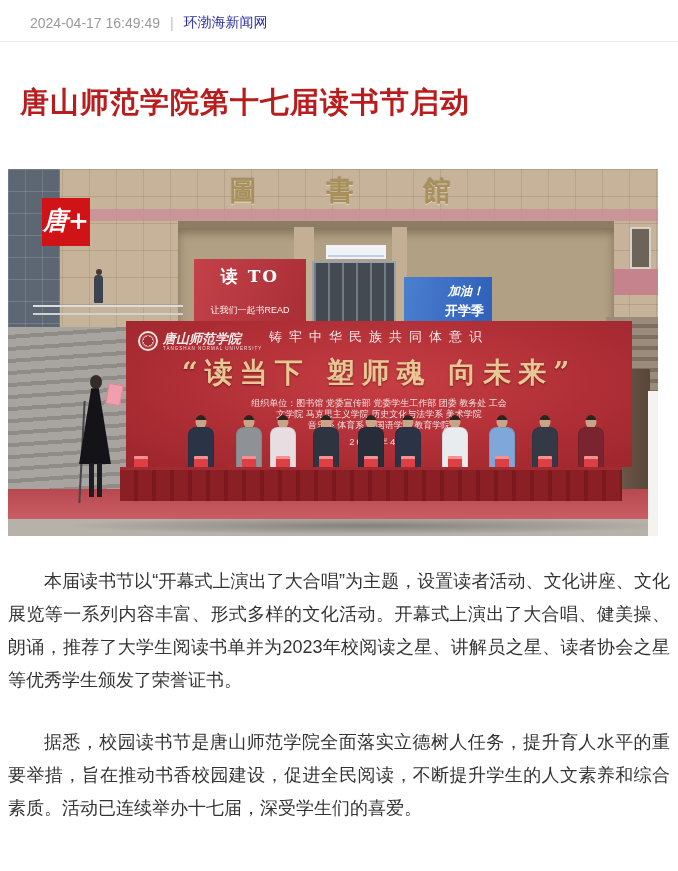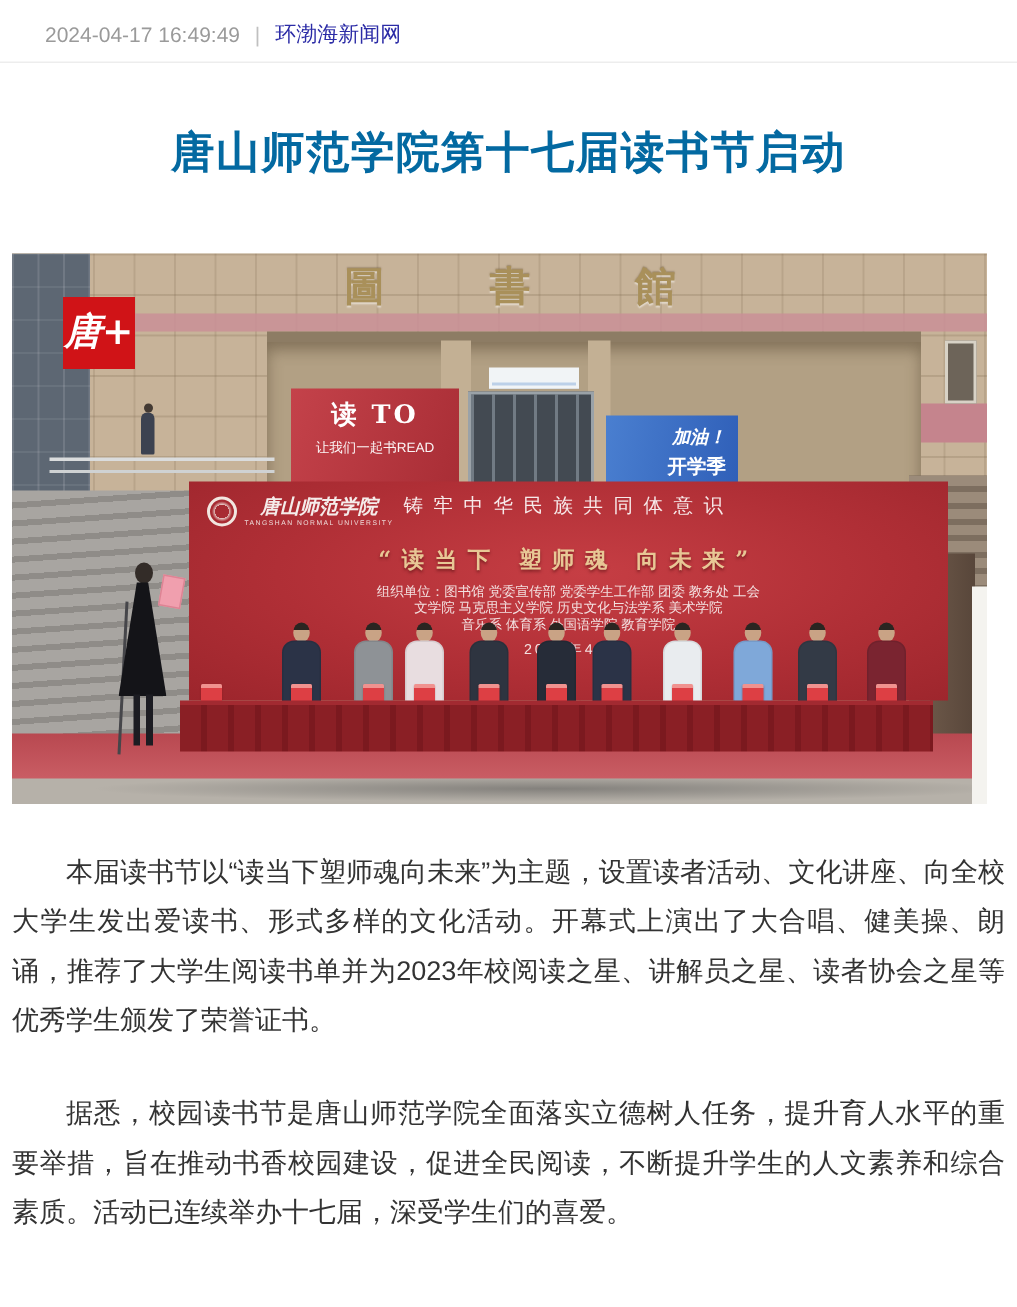--- a/index.html
+++ b/index.html
@@ -14,22 +14,22 @@
     display:flex; justify-content:space-between; align-items:center;
     padding:14px 28px 9px 30px; font-size:14px; color:#9a9a9a;
   }
   .topbar-left span, .topbar-left a { vertical-align:middle; }
   .sep { margin:0 6px; color:#c0c0c0; }
   .site-link { color:#2b2ba6; text-decoration:none; cursor:pointer; }
   .topbar-right .src-label { margin-right:10px; }
   .divider { border-bottom:1px solid #ededed; width:100%; }
   
   .title {
-    margin:40px 20px 0 20px; text-align:center;
-    font-size:29px; font-weight:bold; color:#0369a1; line-height:40px;
+    margin:40px 20px 0 20px; text-align:left;
+    font-size:29px; font-weight:bold; color:#b91c1c; line-height:40px;
     letter-spacing:1px;
   }
   
   .photo {
     position:relative; width:650px; height:367px; margin:47px 0 0 8px;
     overflow:hidden; background:#c6b298;
   }
   .facade {
     position:absolute; inset:0;
     background-color:#c7b399;
@@ -72,21 +72,21 @@
     background-size:14px 100%;
     border:2px solid #9aa2a8;
   }
   .banner { position:absolute; z-index:4; color:#fff; overflow:hidden; }
   .banner-left {
     left:186px; top:90px; width:112px; height:72px;
     background:linear-gradient(110deg,#c4424a,#a82d35);
     text-align:center; padding-top:6px;
   }
   .banner-left .bl1 { font-size:17px; font-weight:bold; letter-spacing:2px; font-family:"DejaVu Serif",serif; }
-  .banner-left .bl2 { font-size:9px; margin-top:4px; opacity:.95; }
+  .banner-left .bl2 { font-size:9px; margin-top:16px; opacity:.95; }
   .banner-right {
     left:396px; top:108px; width:88px; height:52px;
     background:linear-gradient(100deg,#4a7fd0,#2f5fb8);
     text-align:right; padding:6px 8px 0 0;
   }
   .banner-right .br1 { font-size:12px; font-weight:bold; font-style:italic; }
   .banner-right .br2 { font-size:13px; font-weight:bold; margin-top:2px; }
   .window-right { position:absolute; left:622px; top:58px; width:21px; height:42px; background:#6d6459; border:2px solid #d8d2c6; z-index:2; }
   .railing {
     position:absolute; left:25px; top:136px; width:150px; height:18px; z-index:2;
@@ -108,27 +108,27 @@
   .backdrop {
     position:absolute; left:118px; top:152px; width:506px; height:146px; z-index:4;
     background:radial-gradient(ellipse at 52% 42%, #c63e44 0%, #b02f36 55%, #9c252c 100%);
     text-align:center;
   }
   .bd-logo { position:absolute; left:12px; top:10px; display:flex; align-items:center; gap:5px; }
   .bd-logo-circle {
     width:20px; height:20px; border-radius:50%; border:2px solid #f2e6e0;
     background:radial-gradient(circle at 50% 50%, transparent 40%, rgba(242,230,224,.8) 41%, transparent 60%);
   }
-  .bd-logo-texts { text-align:center; }
+  .bd-logo-texts { text-align:left; }
   .bd-logo-name { font-family:"DejaVu Serif",serif; font-style:italic; font-weight:bold; font-size:13px; color:#f5ecea; line-height:13px; }
   .bd-logo-sub { font-size:4.5px; color:#eedcda; letter-spacing:1px; margin-top:1px; }
   .bd-line1 { padding-top:7px; font-size:13px; color:#f7eaea; letter-spacing:7px; }
   .bd-slogan {
-    margin-top:18px; font-family:"DejaVu Serif","Liberation Serif",serif;
-    font-size:15px; font-weight:bold; color:#e8c795; letter-spacing:7px;
+    margin-top:8px; font-family:"DejaVu Serif","Liberation Serif",serif;
+    font-size:28px; font-weight:bold; color:#e8c795; letter-spacing:7px;
     text-shadow:0 1px 2px rgba(60,5,5,.5);
   }
   .bd-title { margin-top:3px; font-size:20px; font-weight:bold; color:#e2b97f; letter-spacing:4px; text-shadow:0 1px 1px rgba(60,5,5,.4); }
   .bd-orgs { margin-top:6px; font-size:9px; line-height:11px; color:#f3e0e0; }
   .bd-date { margin-top:5px; font-size:9.5px; color:#f3e0e0; letter-spacing:2px; }
   
   .person { position:absolute; top:246px; width:32px; height:56px; z-index:5; }
   .person::before {
     content:""; position:absolute; top:0; left:50%; transform:translateX(-50%);
     width:11px; height:13px; border-radius:50% 50% 46% 46%;
@@ -277,16 +277,16 @@
     <div class="sp-body"></div>
     <div class="sp-legs"></div>
     <div class="sp-folder"></div>
   </div>
 
   <div class="white-strip"></div>
   <div class="watermark">唐+</div>
 </div>
 
 <div class="body-text">
-  <p>本届读书节以“读当下塑师魂向未来”为主题，设置读者活动、文化讲座、向全校大学生发出爱读书、形式多样的文化活动。开幕式上演出了大合唱、健美操、朗诵，推荐了大学生阅读书单并为2023年校阅读之星、讲解员之星、读者协会之星等优秀学生颁发了荣誉证书。</p>
+  <p>本届读书节以“开幕式上演出了大合唱”为主题，设置读者活动、文化讲座、文化展览等一系列内容丰富、形式多样的文化活动。开幕式上演出了大合唱、健美操、朗诵，推荐了大学生阅读书单并为2023年校阅读之星、讲解员之星、读者协会之星等优秀学生颁发了荣誉证书。</p>
   <p>据悉，校园读书节是唐山师范学院全面落实立德树人任务，提升育人水平的重要举措，旨在推动书香校园建设，促进全民阅读，不断提升学生的人文素养和综合素质。活动已连续举办十七届，深受学生们的喜爱。</p>
 
 </div>
 
 </body></html>

